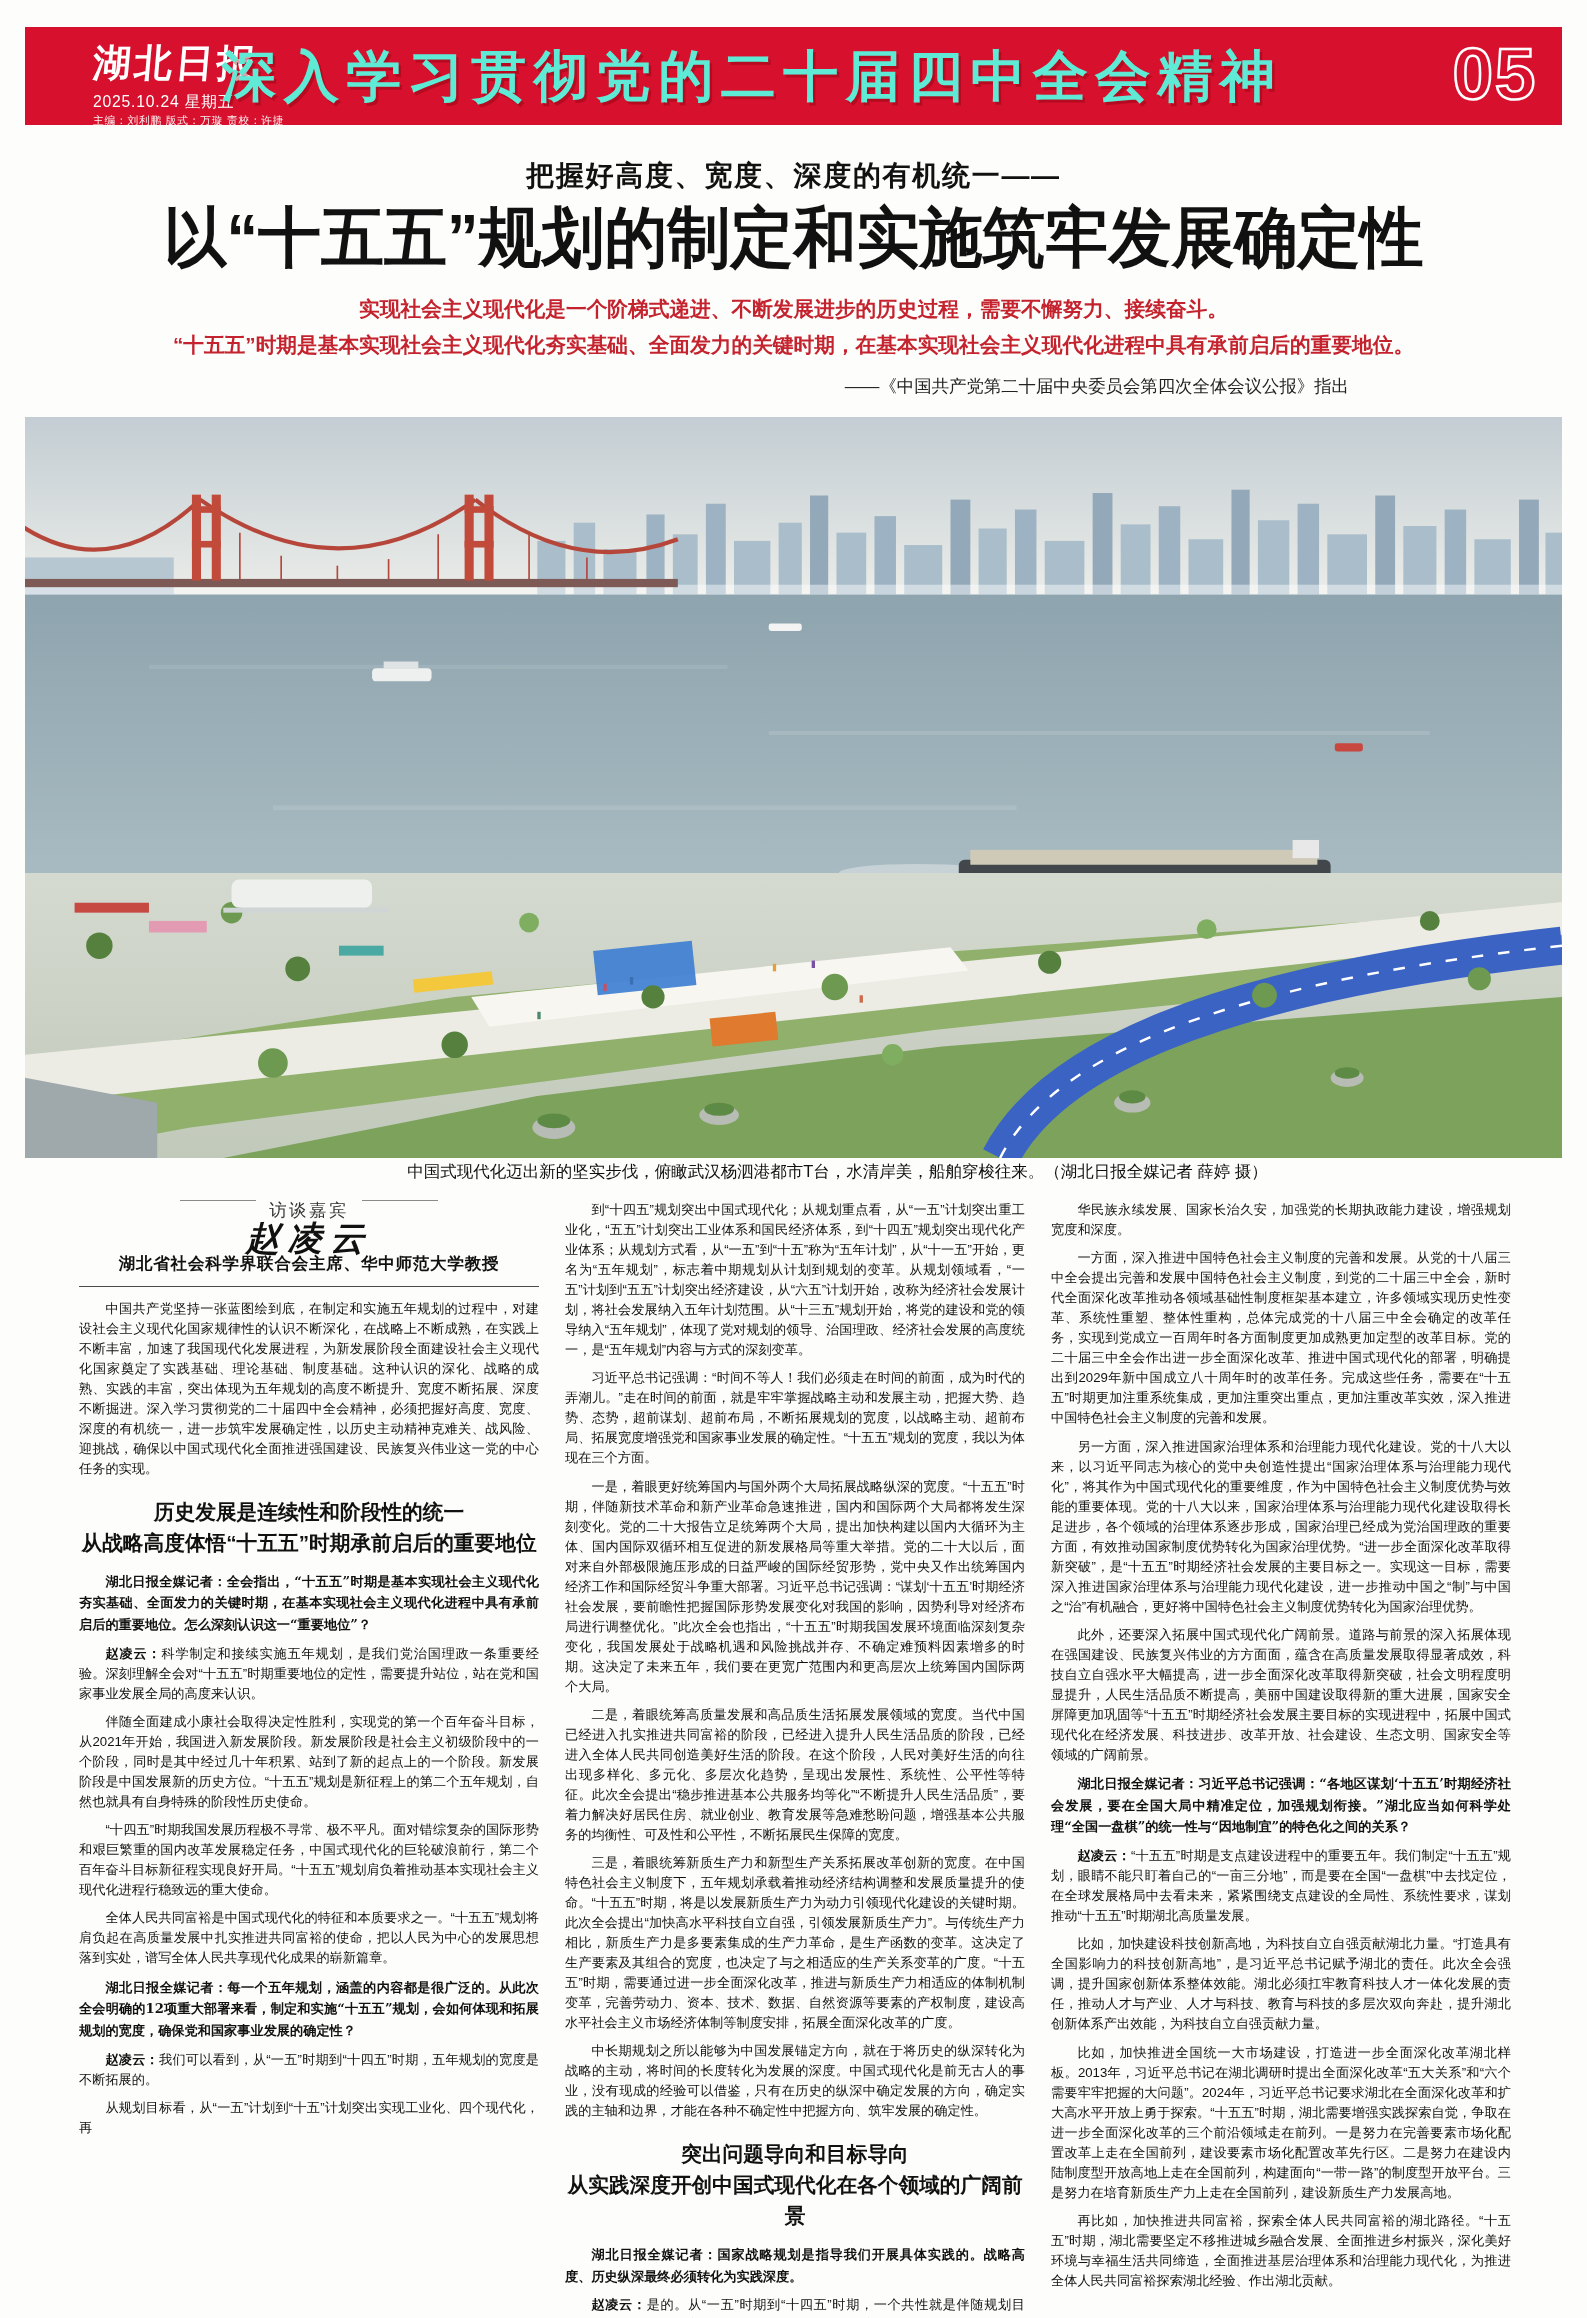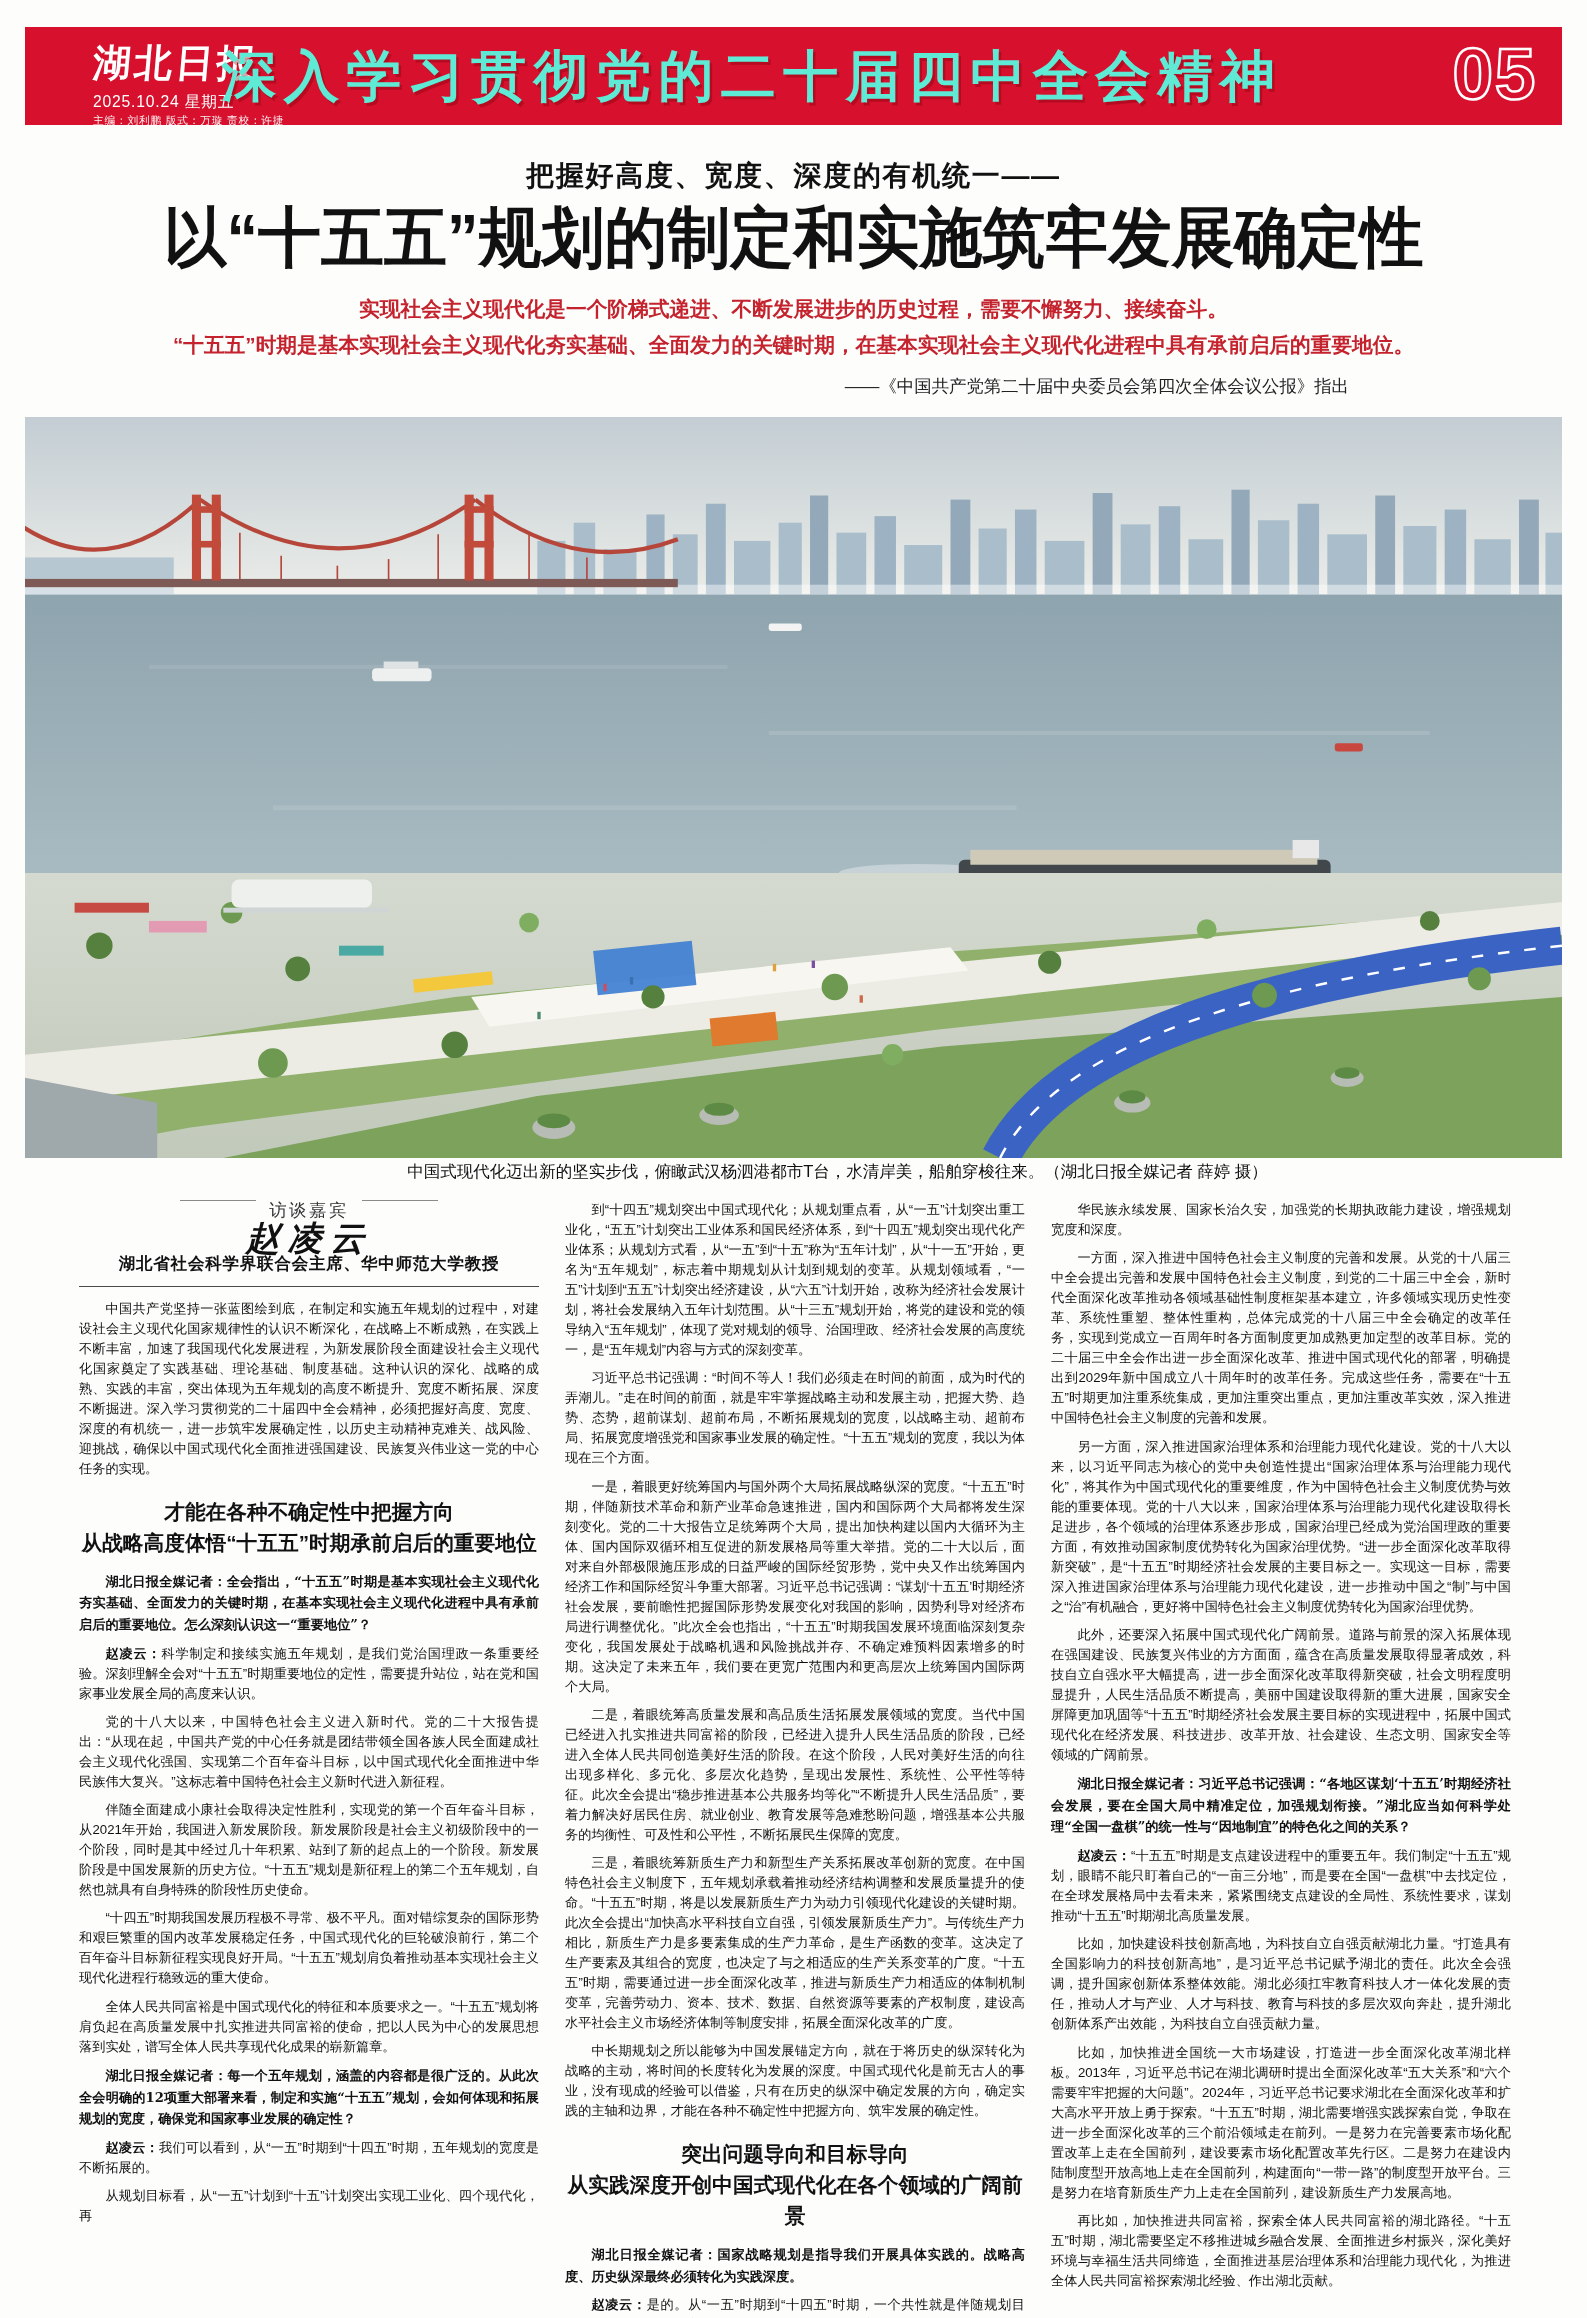--- a/index.html
+++ b/index.html
@@ -233,26 +233,25 @@
         <div class="guest-label-row">
           <span class="guest-rule"></span>
           <span>访谈嘉宾</span>
           <span class="guest-rule"></span>
         </div>
         <div class="guest-name">赵凌云</div>
         <div class="guest-affil">湖北省社会科学界联合会主席、华中师范大学教授</div>
       </div>
     <p>中国共产党坚持一张蓝图绘到底，在制定和实施五年规划的过程中，对建设社会主义现代化国家规律性的认识不断深化，在战略上不断成熟，在实践上不断丰富，加速了我国现代化发展进程，为新发展阶段全面建设社会主义现代化国家奠定了实践基础、理论基础、制度基础。这种认识的深化、战略的成熟、实践的丰富，突出体现为五年规划的高度不断提升、宽度不断拓展、深度不断掘进。深入学习贯彻党的二十届四中全会精神，必须把握好高度、宽度、深度的有机统一，进一步筑牢发展确定性，以历史主动精神克难关、战风险、迎挑战，确保以中国式现代化全面推进强国建设、民族复兴伟业这一党的中心任务的实现。</p>
         <div class="col-heading">
-          <div>才能在各种不确定性中把握方向</div>
+          <div>历史发展是连续性和阶段性的统一</div>
           <div>从战略高度体悟“十五五”时期承前启后的重要地位</div>
         </div>
         <p class="q"><span class="q-label">湖北日报全媒记者：</span>全会指出，“十五五”时期是基本实现社会主义现代化夯实基础、全面发力的关键时期，在基本实现社会主义现代化进程中具有承前启后的重要地位。怎么深刻认识这一“重要地位”？</p>
         <p><span class="lead-label">赵凌云：</span>科学制定和接续实施五年规划，是我们党治国理政一条重要经验。深刻理解全会对“十五五”时期重要地位的定性，需要提升站位，站在党和国家事业发展全局的高度来认识。</p>
-        <p>党的十八大以来，中国特色社会主义进入新时代。党的二十大报告提出：“从现在起，中国共产党的中心任务就是团结带领全国各族人民全面建成社会主义现代化强国、实现第二个百年奋斗目标，以中国式现代化全面推进中华民族伟大复兴。”这标志着中国特色社会主义新时代进入新征程。</p>
         <p>伴随全面建成小康社会取得决定性胜利，实现党的第一个百年奋斗目标，从2021年开始，我国进入新发展阶段。新发展阶段是社会主义初级阶段中的一个阶段，同时是其中经过几十年积累、站到了新的起点上的一个阶段。新发展阶段是中国发展新的历史方位。“十五五”规划是新征程上的第二个五年规划，自然也就具有自身特殊的阶段性历史使命。</p>
         <p>“十四五”时期我国发展历程极不寻常、极不平凡。面对错综复杂的国际形势和艰巨繁重的国内改革发展稳定任务，中国式现代化的巨轮破浪前行，第二个百年奋斗目标新征程实现良好开局。“十五五”规划肩负着推动基本实现社会主义现代化进程行稳致远的重大使命。</p>
         <p>全体人民共同富裕是中国式现代化的特征和本质要求之一。“十五五”规划将肩负起在高质量发展中扎实推进共同富裕的使命，把以人民为中心的发展思想落到实处，谱写全体人民共享现代化成果的崭新篇章。</p>
         <p class="q"><span class="q-label">湖北日报全媒记者：</span>每一个五年规划，涵盖的内容都是很广泛的。从此次全会明确的12项重大部署来看，制定和实施“十五五”规划，会如何体现和拓展规划的宽度，确保党和国家事业发展的确定性？</p>
         <p><span class="lead-label">赵凌云：</span>我们可以看到，从“一五”时期到“十四五”时期，五年规划的宽度是不断拓展的。</p>
         <p>从规划目标看，从“一五”计划到“十五”计划突出实现工业化、四个现代化，再</p>
       </div>
     <div class="col">
         <p>到“十四五”规划突出中国式现代化；从规划重点看，从“一五”计划突出重工业化，“五五”计划突出工业体系和国民经济体系，到“十四五”规划突出现代化产业体系；从规划方式看，从“一五”到“十五”称为“五年计划”，从“十一五”开始，更名为“五年规划”，标志着中期规划从计划到规划的变革。从规划领域看，“一五”计划到“五五”计划突出经济建设，从“六五”计划开始，改称为经济社会发展计划，将社会发展纳入五年计划范围。从“十三五”规划开始，将党的建设和党的领导纳入“五年规划”，体现了党对规划的领导、治国理政、经济社会发展的高度统一，是“五年规划”内容与方式的深刻变革。</p>
         <p>习近平总书记强调：“时间不等人！我们必须走在时间的前面，成为时代的弄潮儿。”走在时间的前面，就是牢牢掌握战略主动和发展主动，把握大势、趋势、态势，超前谋划、超前布局，不断拓展规划的宽度，以战略主动、超前布局、拓展宽度增强党和国家事业发展的确定性。“十五五”规划的宽度，我以为体现在三个方面。</p>

